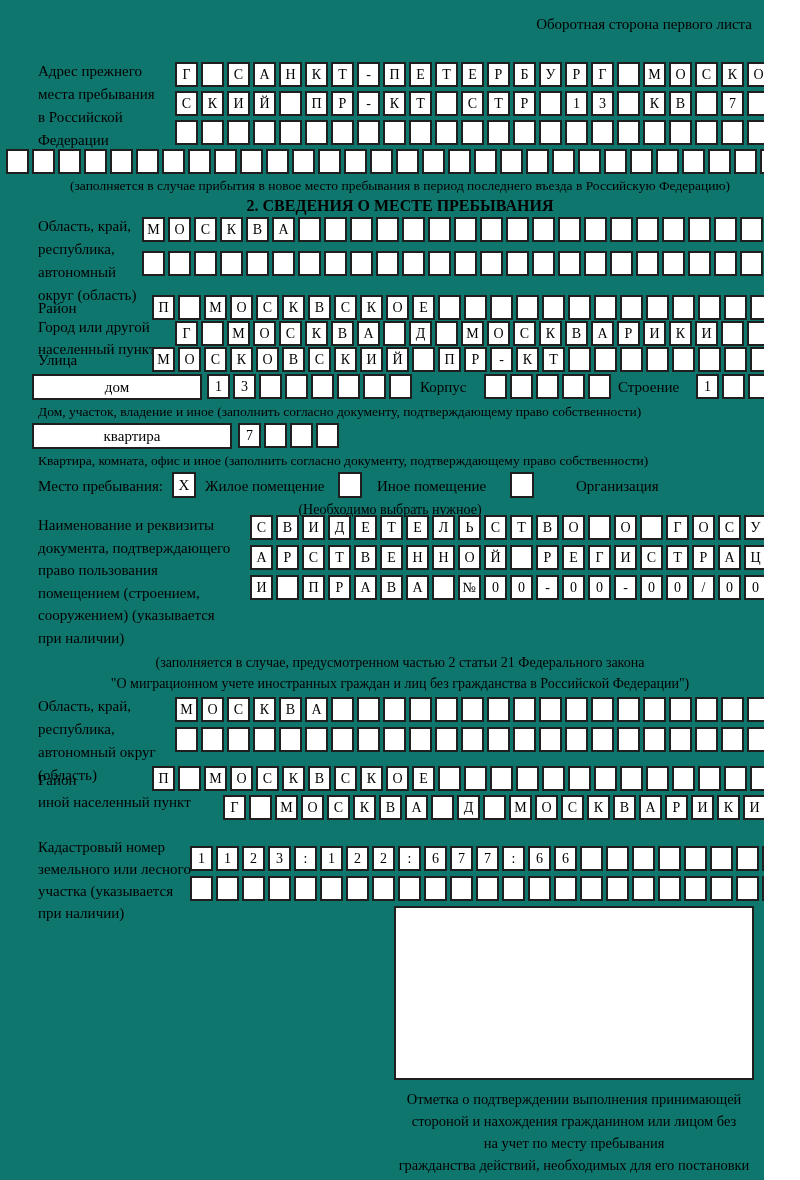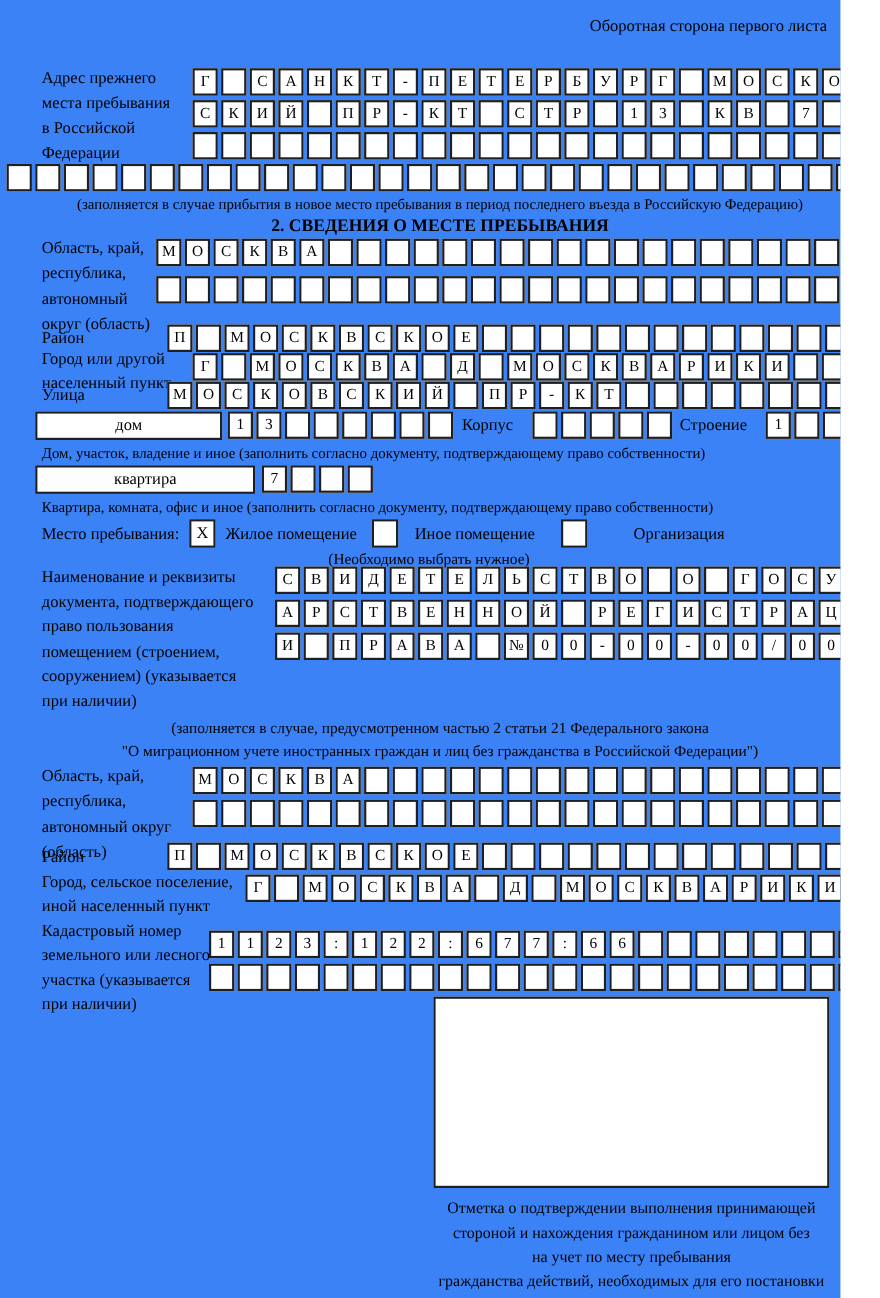--- a/index.html
+++ b/index.html
@@ -1,17 +1,17 @@
 <!DOCTYPE html>
 <html><head>
 <meta charset="utf-8">
 <style>
   html,body { margin:0; padding:0; background:#fff; }
   .page {
-    position:relative; width:764px; height:1180px; background:#3b82f6;
+    position:relative; width:764px; height:1180px; background:#0f766e;
     font-family:"Liberation Serif","DejaVu Serif",serif; color:#000;
     overflow:hidden;
   }
   .abs { position:absolute; }
   .cellrow { position:absolute; display:flex; gap:3px; }
   .cell {
     flex:0 0 23px; width:23px; height:25px; box-sizing:border-box;
     border:2px solid #1f1f1f; background:#fff;
     display:flex; align-items:center; justify-content:center;
     font-size:14px; line-height:1;
@@ -521,21 +521,20 @@
       <div class="cell"></div>
       <div class="cell"></div>
       <div class="cell"></div>
       <div class="cell"></div>
       <div class="cell"></div>
       <div class="cell"></div>
       <div class="cell"></div>
     </div>
 
   <div class="label" style="left:38px; top:791px; width:200px; line-height:22px;">
-      <div class="line">Город, сельское поселение,</div>
       <div class="line">иной населенный пункт</div>
     </div>
   <div class="cellrow" style="left:223px; top:795px;">
       <div class="cell">Г</div>
       <div class="cell"></div>
       <div class="cell">М</div>
       <div class="cell">О</div>
       <div class="cell">С</div>
       <div class="cell">К</div>
       <div class="cell">В</div>

